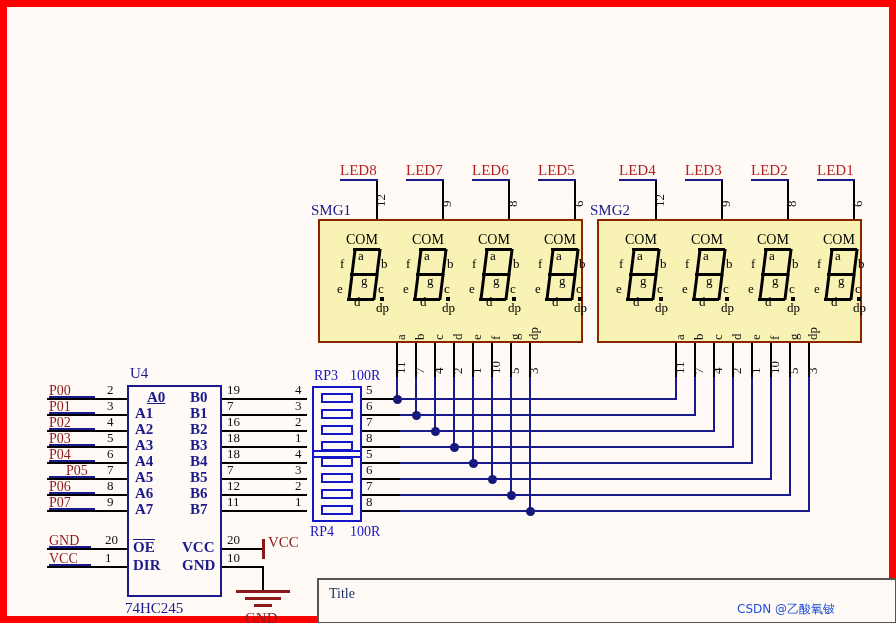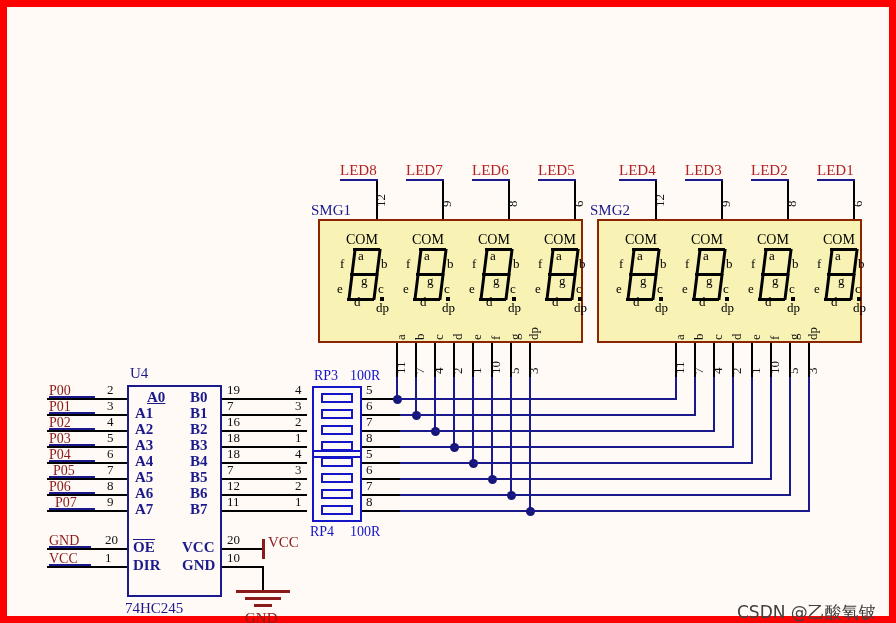--- a/index.html
+++ b/index.html
@@ -142,21 +142,21 @@
     background:#fffaf5;
   }
   #titleblock .tbtext{
     position:absolute;left:10px;top:6px;
     font-size:14px;color:#16305c;
     font-family:"Liberation Serif", serif;
   }
 
   
   #watermark{
-    font-size:17px;color:#404040;
+    font-size:12px;color:#1d4ed8;
     font-family:"DejaVu Sans", sans-serif;
     white-space:nowrap;
   }
 </style>
 </head>
 <body>
 
 <div id="sheet">
 
 
@@ -422,31 +422,31 @@
       <div class="netlabel" style="position: absolute; left: 42px; top: 424px;">P03</div>
       <div class="netbar" style="position: absolute; left: 42px; top: 437px; width: 46px;"></div>
       <div class="pinnum" style="position: absolute; left: 100px; top: 424px;">5</div>
       <div class="icpin" style="position: absolute; left: 128px; top: 430px;">A3</div>
       <div class="wire-k hline" style="position: absolute; left: 40px; top: 455px; width: 80px; height: 2px;"></div>
       <div class="netlabel" style="position: absolute; left: 42px; top: 440px;">P04</div>
       <div class="netbar" style="position: absolute; left: 42px; top: 453px; width: 46px;"></div>
       <div class="pinnum" style="position: absolute; left: 100px; top: 440px;">6</div>
       <div class="icpin" style="position: absolute; left: 128px; top: 446px;">A4</div>
       <div class="wire-k hline" style="position: absolute; left: 40px; top: 471px; width: 80px; height: 2px;"></div>
-      <div class="netlabel" style="position: absolute; left: 46px; top: 456px;">P05</div>
+      <div class="netlabel" style="position: absolute; left: 59px; top: 456px;">P05</div>
       <div class="netbar" style="position: absolute; left: 42px; top: 469px; width: 46px;"></div>
       <div class="pinnum" style="position: absolute; left: 100px; top: 456px;">7</div>
       <div class="icpin" style="position: absolute; left: 128px; top: 462px;">A5</div>
       <div class="wire-k hline" style="position: absolute; left: 40px; top: 487px; width: 80px; height: 2px;"></div>
       <div class="netlabel" style="position: absolute; left: 42px; top: 472px;">P06</div>
       <div class="netbar" style="position: absolute; left: 42px; top: 485px; width: 46px;"></div>
       <div class="pinnum" style="position: absolute; left: 100px; top: 472px;">8</div>
       <div class="icpin" style="position: absolute; left: 128px; top: 478px;">A6</div>
       <div class="wire-k hline" style="position: absolute; left: 40px; top: 503px; width: 80px; height: 2px;"></div>
-      <div class="netlabel" style="position: absolute; left: 48px; top: 488px;">P07</div>
+      <div class="netlabel" style="position: absolute; left: 42px; top: 488px;">P07</div>
       <div class="netbar" style="position: absolute; left: 42px; top: 501px; width: 46px;"></div>
       <div class="pinnum" style="position: absolute; left: 100px; top: 488px;">9</div>
       <div class="icpin" style="position: absolute; left: 128px; top: 494px;">A7</div>
       <div class="wire-k hline" style="position: absolute; left: 215px; top: 391px; width: 85px; height: 2px;"></div>
       <div class="pinnum" style="position: absolute; left: 220px; top: 376px;">19</div>
       <div class="icpin" style="position: absolute; left: 183px; top: 382px;">B0</div>
       <div class="wire-k hline" style="position: absolute; left: 215px; top: 407px; width: 85px; height: 2px;"></div>
       <div class="pinnum" style="position: absolute; left: 220px; top: 392px;">7</div>
       <div class="icpin" style="position: absolute; left: 183px; top: 398px;">B1</div>
       <div class="wire-k hline" style="position: absolute; left: 215px; top: 423px; width: 85px; height: 2px;"></div>
@@ -569,16 +569,19 @@
       <div class="wire-b hline" style="position: absolute; left: 465px; top: 455px; width: 281px; height: 2px;"></div>
       <div class="wire-b vline" style="position: absolute; left: 744px; top: 370px; width: 2px; height: 87px;"></div>
       <div class="wire-b hline" style="position: absolute; left: 484px; top: 471px; width: 281px; height: 2px;"></div>
       <div class="wire-b vline" style="position: absolute; left: 763px; top: 370px; width: 2px; height: 103px;"></div>
       <div class="wire-b hline" style="position: absolute; left: 503px; top: 487px; width: 281px; height: 2px;"></div>
       <div class="wire-b vline" style="position: absolute; left: 782px; top: 370px; width: 2px; height: 119px;"></div>
       <div class="wire-b hline" style="position: absolute; left: 522px; top: 503px; width: 281px; height: 2px;"></div>
       <div class="wire-b vline" style="position: absolute; left: 801px; top: 370px; width: 2px; height: 135px;"></div>
     </div>
 
+  <div class="abs" id="titleblock" style="left:310px;top:571px;width:580px;height:46px;">
+    <div class="tbtext">Title</div>
+  </div>
 
   <div class="abs" id="watermark" style="left:730px;top:594px;">CSDN @乙酸氧铍</div>
 
 </div>
 
 </body></html>

